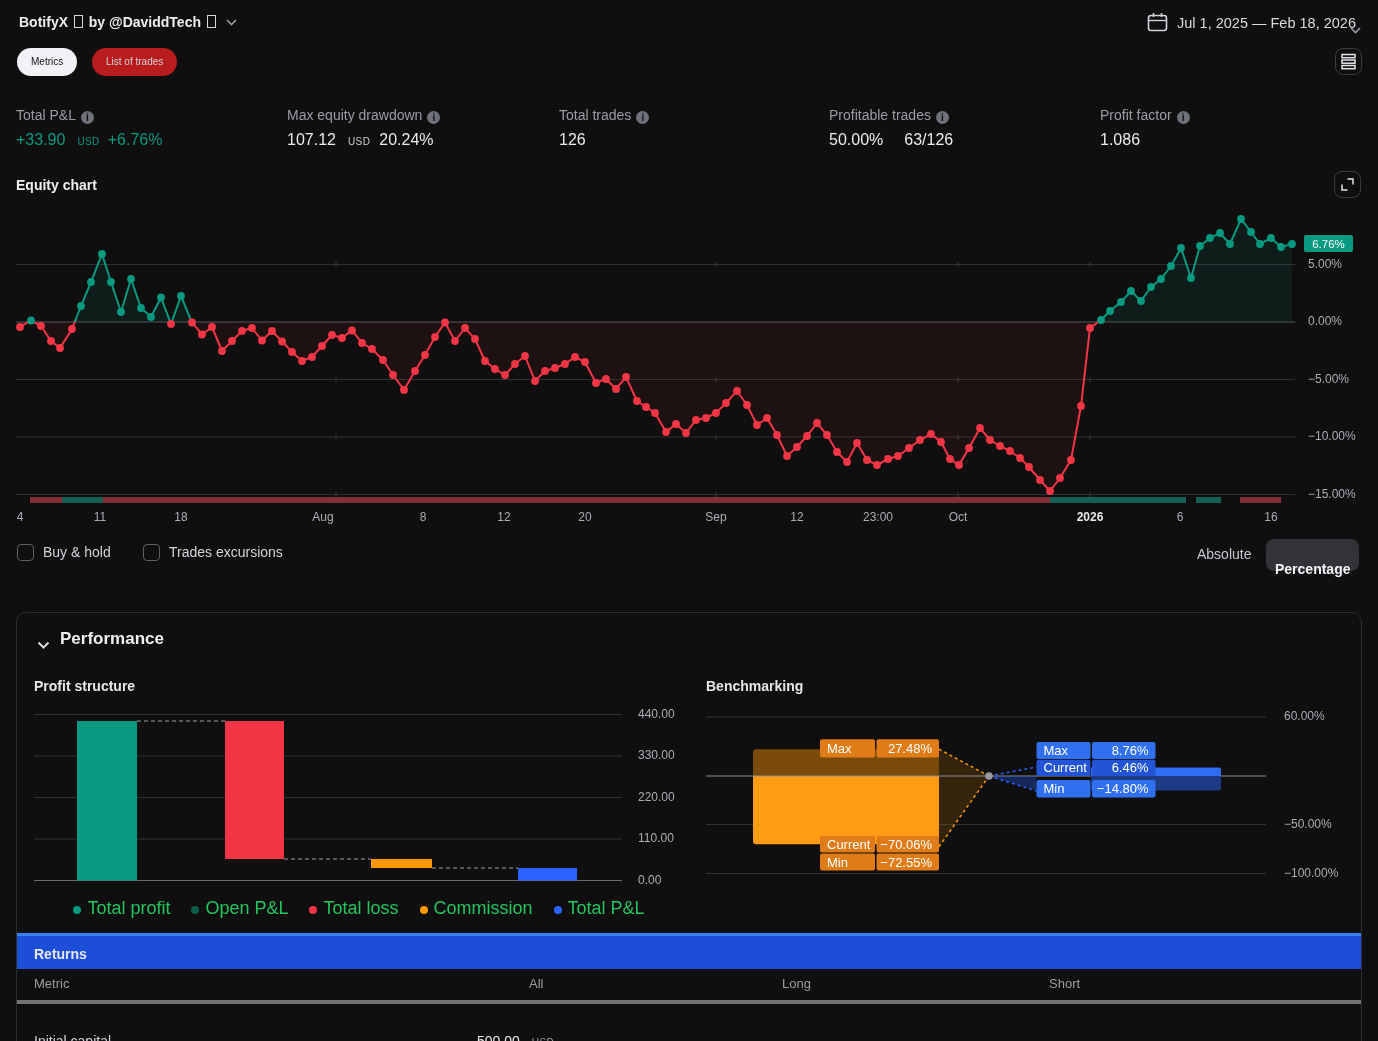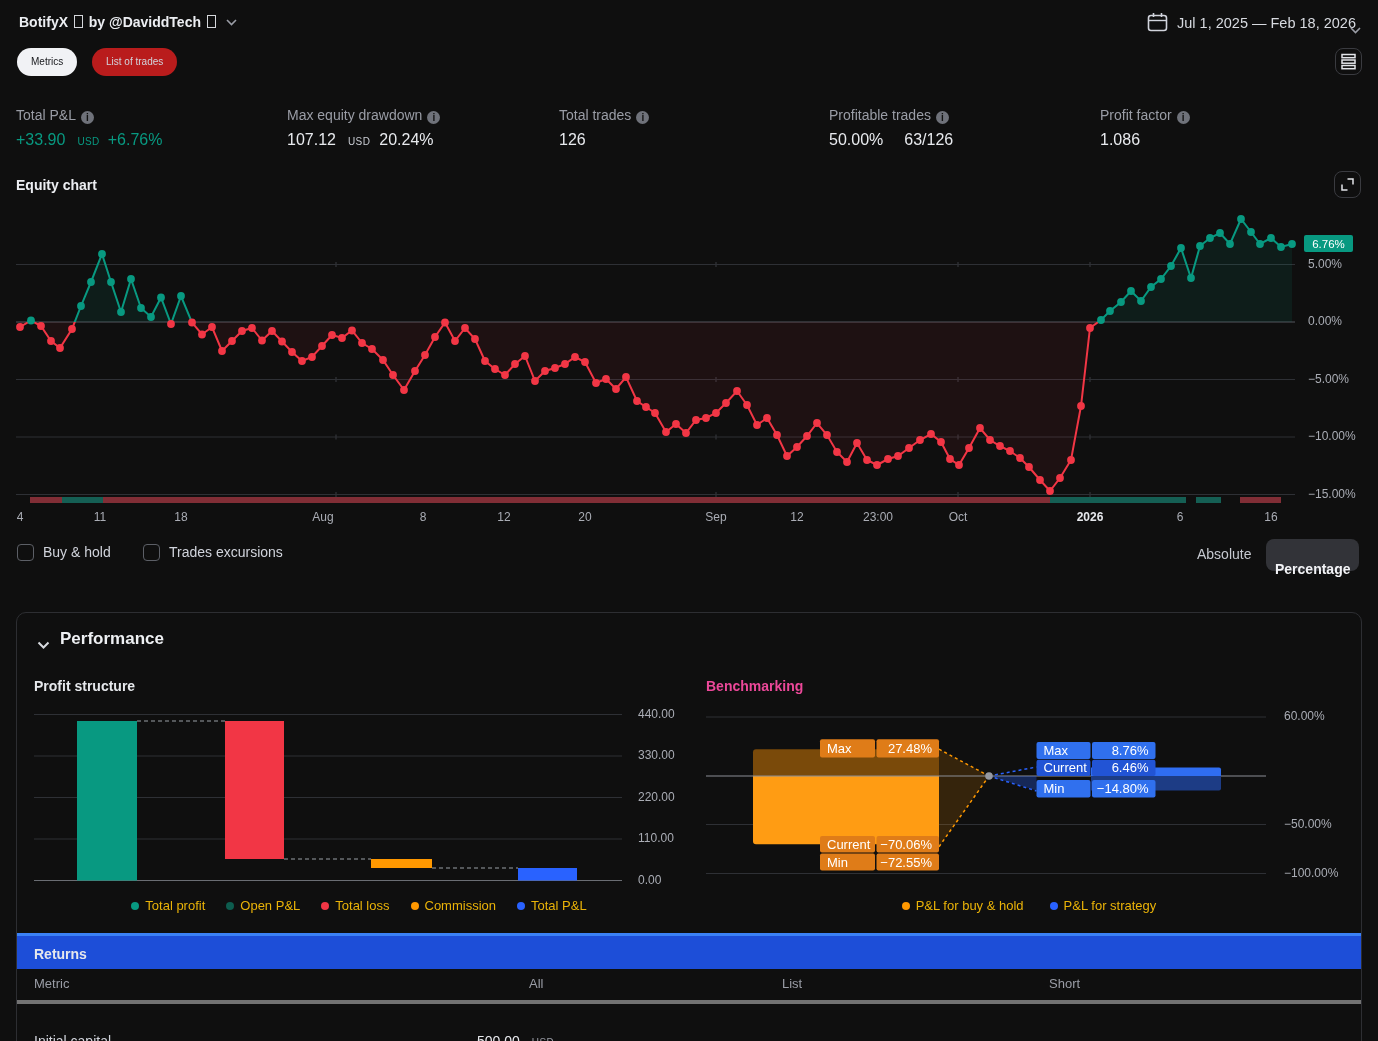--- a/index.html
+++ b/index.html
@@ -7,21 +7,21 @@
 .abs{position:absolute}
 #page{position:relative;width:1378px;height:1041px;background:#0f0f0f}
 .lbl{font-size:14px;color:#9a9da6}
 .val{font-size:16px;color:#e8eaee}
 .usd{font-size:10px;letter-spacing:.4px;margin-left:12px}
 .info{display:inline-block;width:13px;height:13px;border-radius:50%;background:#6f727a;
  color:#111;font-size:10px;font-weight:bold;text-align:center;line-height:13px;vertical-align:-1px;margin-left:5px}
 .pill{display:inline-block;border-radius:20px;font-size:10px;line-height:28px;padding:0 14px}
 .tofu{display:inline-block;width:9px;height:13px;border:1.2px solid #d5d7db;vertical-align:-1px;margin:0 2px}
 .cbx{display:inline-block;width:17px;height:17px;border:1px solid #5c5f66;border-radius:4px;vertical-align:-4px;margin-right:9px}
-.legend{position:absolute;display:flex;justify-content:center;align-items:center;font-size:13px;color:#eab308}
+.legend{position:absolute;display:flex;justify-content:center;align-items:center;font-size:18px;color:#22c55e}
 .dot{display:inline-block;width:8px;height:8px;border-radius:50%;margin-right:6px}
 .btn{position:absolute;border:1px solid #3a3b40;border-radius:8px}
 </style></head>
 <body>
 <div id="page">
 
 <div class="abs" style="left:19px;top:14px;font-size:14px;font-weight:bold;color:#eceef2">BotifyX <span class="tofu"></span> by @DaviddTech <span class="tofu"></span>&nbsp;&nbsp;<svg width="11" height="7" style="vertical-align:1px">
         <polyline points="1,1 5.5,5.5 10,1" stroke="#9a9da6" stroke-width="1.6" fill="none"></polyline>
       </svg></div>
 
@@ -275,21 +275,21 @@
 <div class="abs" style="left:1197px;top:546px;font-size:14px;color:#c6c9d0">Absolute</div>
 <div class="abs" style="left:1266px;top:539px;background:#323338;border-radius:8px;height:28px;line-height:28px;padding:16px 9px;font-size:14px;font-weight:bold;color:#f2f3f6">Percentage</div>
 
 <div class="abs" style="left:16px;top:612px;width:1346px;height:500px;border:1px solid #2d2e32;border-radius:10px">
   <div class="abs" style="left:20px;top:23px"><svg width="13" height="9">
           <polyline points="1.5,1.5 6.5,6.5 11.5,1.5" stroke="#d6d9de" stroke-width="2" fill="none"></polyline>
         </svg></div>
   <div class="abs" style="left:43px;top:16px;font-size:17px;font-weight:bold;color:#eef0f3">Performance</div>
 
   <div class="abs" style="left:17px;top:65px;font-size:14px;font-weight:bold;color:#e6e8ec">Profit structure</div>
-  <div class="abs" style="left:689px;top:65px;font-size:14px;font-weight:bold;color:#ec4899">Benchmarking</div>
+  <div class="abs" style="left:689px;top:65px;font-size:14px;font-weight:bold;color:#e5e5e5">Benchmarking</div>
 
 <svg width="672" height="225" viewBox="0 0 672 225" style="position:absolute;left:0px;top:88px">
 <line x1="17" y1="13.5" x2="605" y2="13.5" stroke="#2e3035"></line>
 <text x="621" y="13.5" font-size="12" fill="#aaadb5" dominant-baseline="middle" font-family="Liberation Sans, sans-serif">440.00</text>
 <line x1="17" y1="55" x2="605" y2="55" stroke="#2e3035"></line>
 <text x="621" y="55" font-size="12" fill="#aaadb5" dominant-baseline="middle" font-family="Liberation Sans, sans-serif">330.00</text>
 <line x1="17" y1="96.5" x2="605" y2="96.5" stroke="#2e3035"></line>
 <text x="621" y="96.5" font-size="12" fill="#aaadb5" dominant-baseline="middle" font-family="Liberation Sans, sans-serif">220.00</text>
 <line x1="17" y1="138" x2="605" y2="138" stroke="#2e3035"></line>
 <text x="621" y="138" font-size="12" fill="#aaadb5" dominant-baseline="middle" font-family="Liberation Sans, sans-serif">110.00</text>
@@ -354,30 +354,26 @@
         <text x="459.5" y="92.25" font-size="13" fill="#fff" text-anchor="end" font-family="Liberation Sans, sans-serif">−14.80%</text>
 </svg>
 
   <div class="legend" style="left:48px;top:285px;width:588px;gap:21px">
     <span><span class="dot" style="background:#089981"></span>Total profit</span>
     <span><span class="dot" style="background:#0d5c4e"></span>Open P&amp;L</span>
     <span><span class="dot" style="background:#f23645"></span>Total loss</span>
     <span><span class="dot" style="background:#ff9800"></span>Commission</span>
     <span><span class="dot" style="background:#2962ff"></span>Total P&amp;L</span>
   </div>
-  <div class="legend" style="left:732px;top:285px;width:560px;gap:26px">
-    <span><span class="dot" style="background:#ff9800"></span>P&amp;L for buy &amp; hold</span>
-    <span><span class="dot" style="background:#2962ff"></span>P&amp;L for strategy</span>
-  </div>
 
   <div class="abs" style="left:0;top:320px;width:1344px;height:36px;background:#1d4ed8;border-top:3px solid #3b82f6">
     <div class="abs" style="left:17px;top:10px;font-size:14px;font-weight:bold;color:#e6e8ec">Returns</div>
   </div>
   <div class="abs" style="left:0;top:351px;width:1344px;height:40px;border-bottom:4px solid #737373">
     <div class="abs lbl" style="left:17px;top:12px;font-size:13px">Metric</div>
     <div class="abs lbl" style="left:512px;top:12px;font-size:13px">All</div>
-    <div class="abs lbl" style="left:765px;top:12px;font-size:13px">List</div>
+    <div class="abs lbl" style="left:765px;top:12px;font-size:13px">Long</div>
     <div class="abs lbl" style="left:1032px;top:12px;font-size:13px">Short</div>
   </div>
   <div class="abs" style="left:17px;top:420px;font-size:14px;color:#d1d4dc">Initial capital</div>
   <div class="abs" style="left:460px;top:419px"><span style="font-size:14px;color:#e8eaee">500.00</span><span class="usd" style="color:#9a9da6">USD</span></div>
 </div>
 
 </div>
 </body></html>

